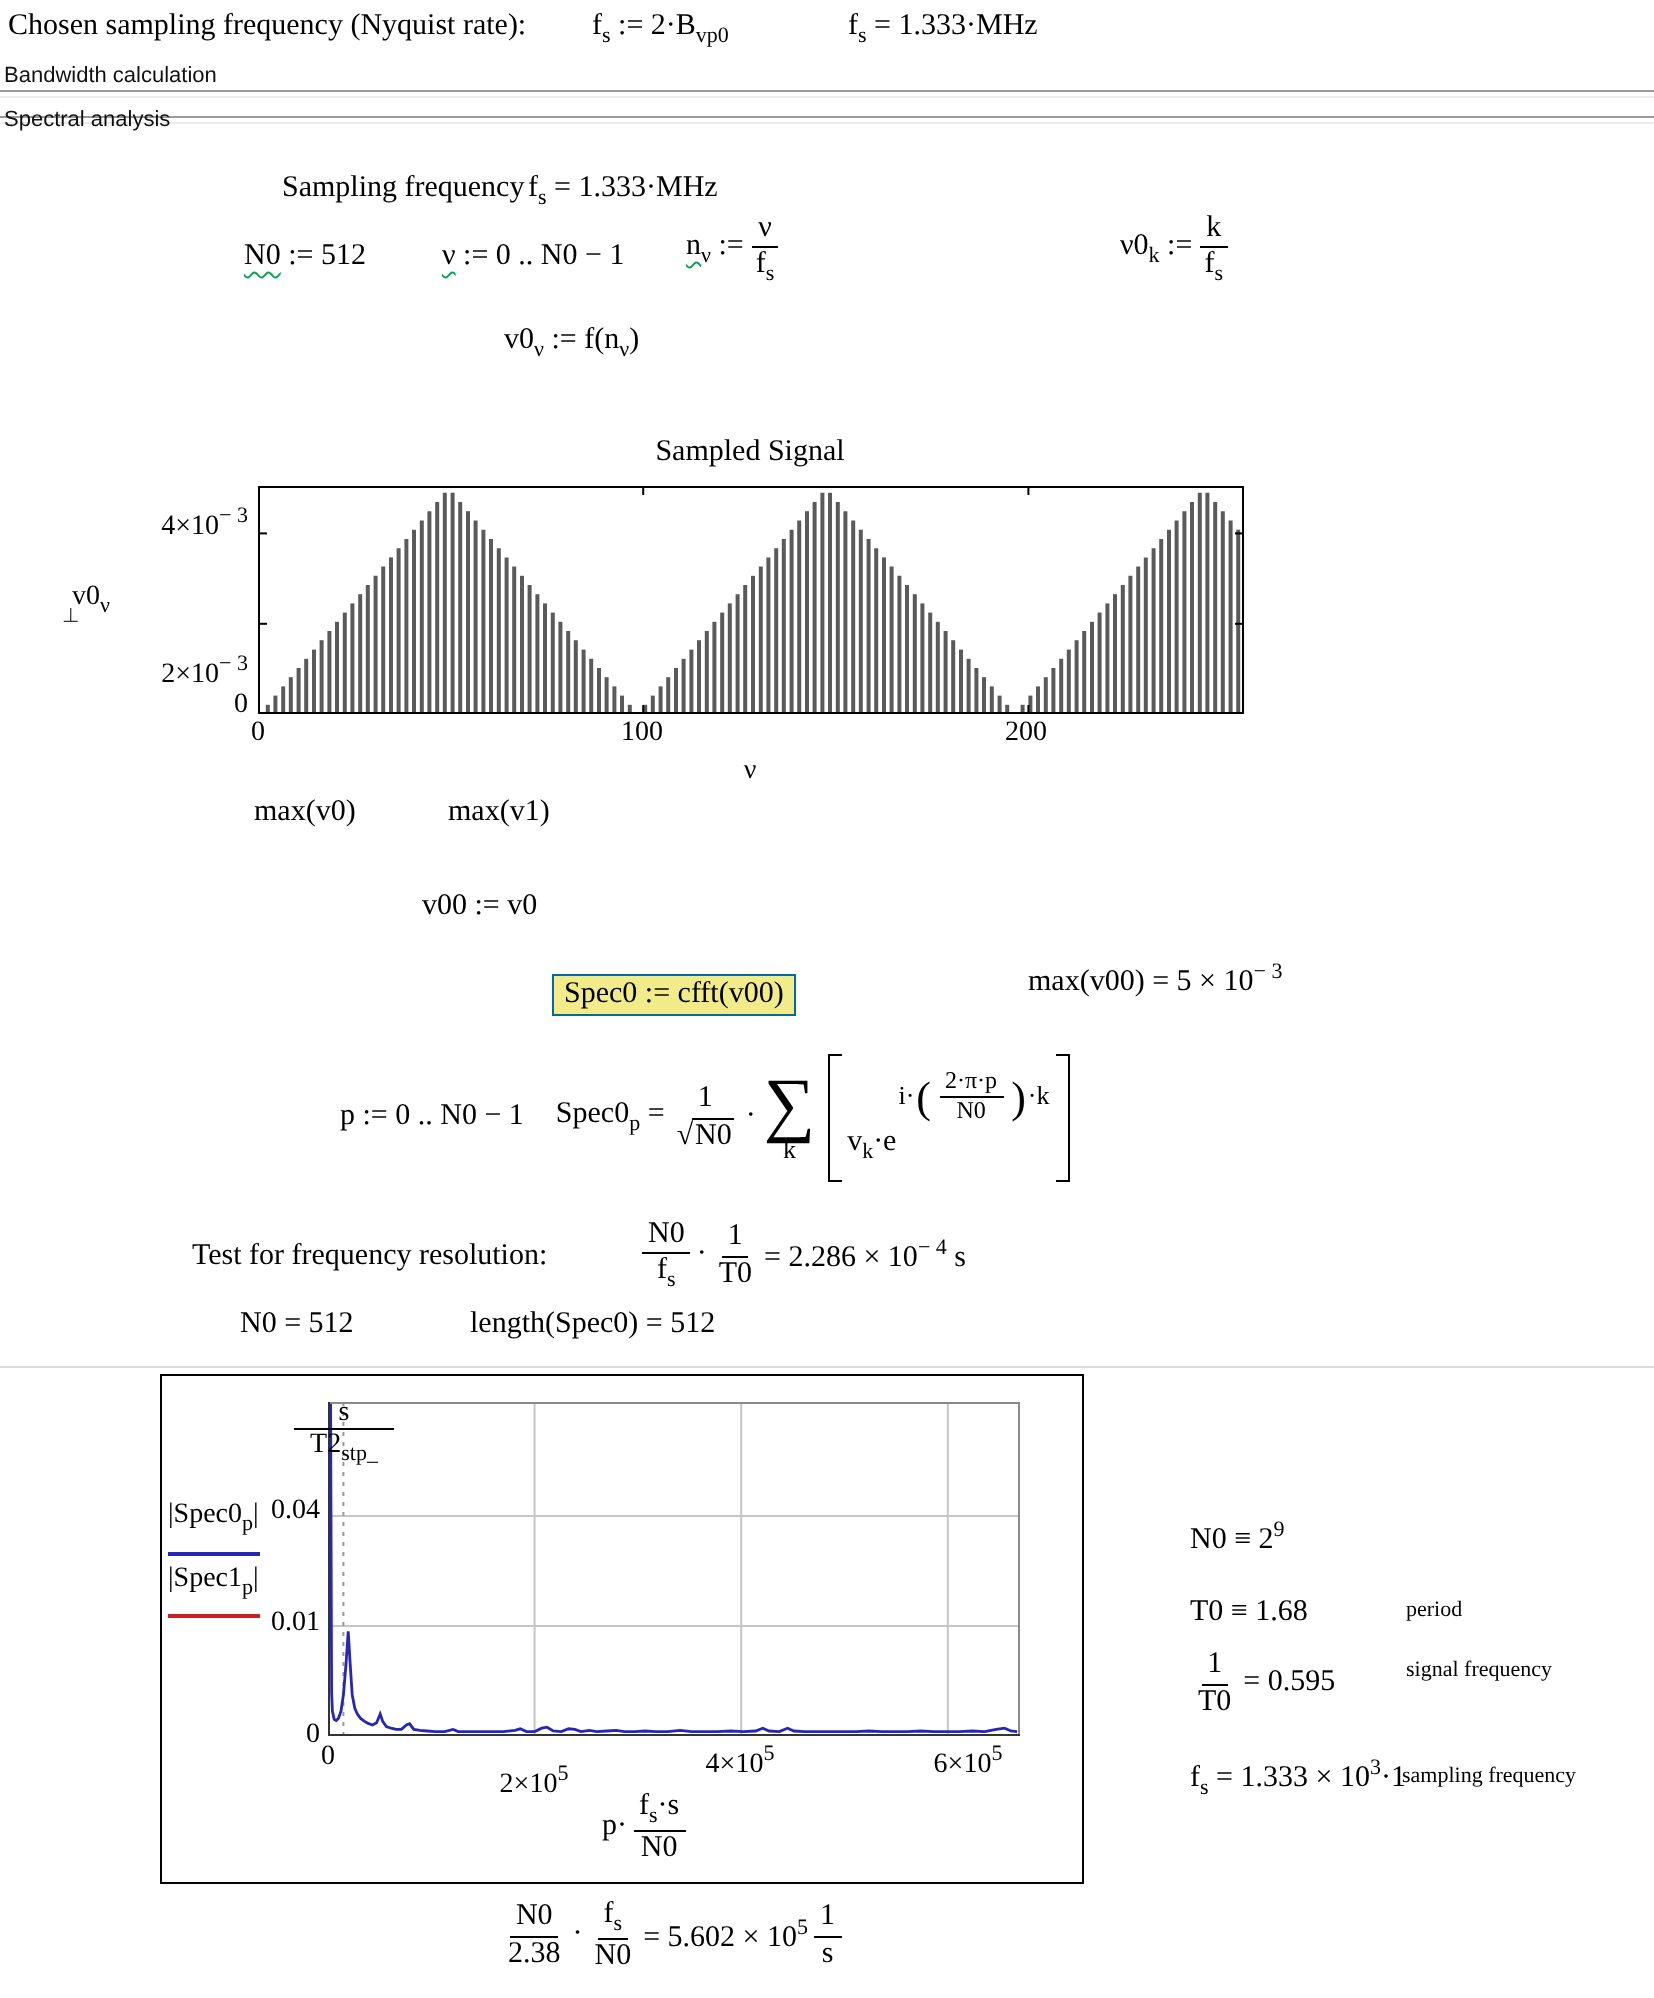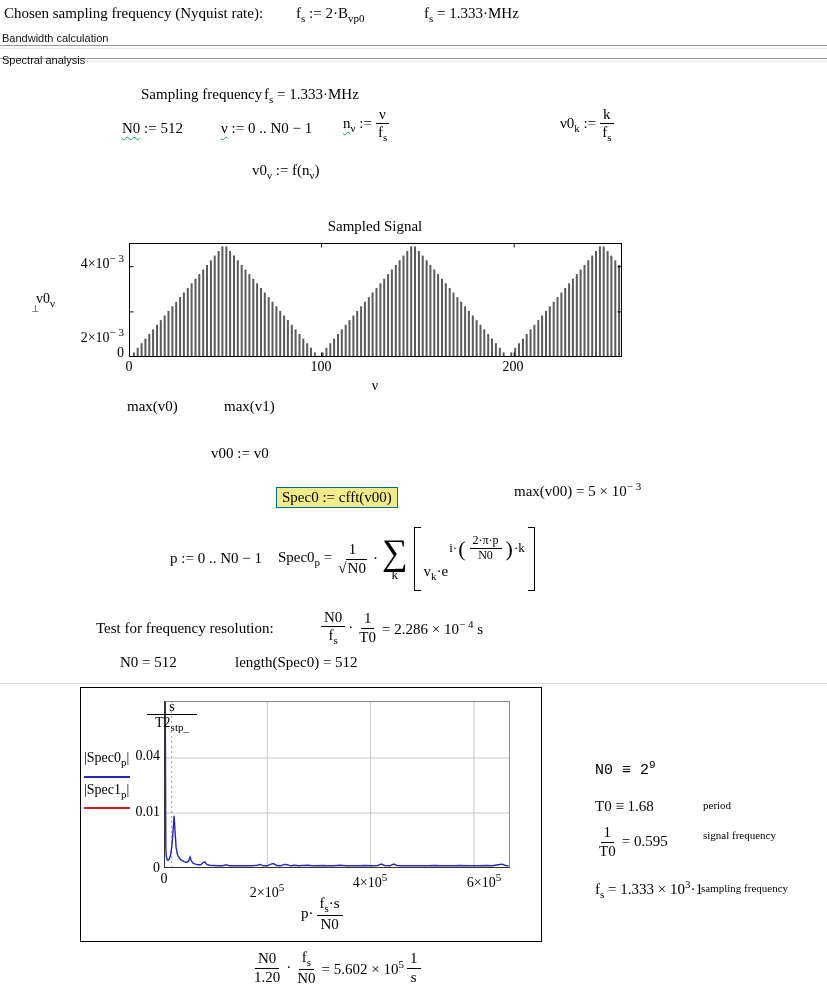--- a/index.html
+++ b/index.html
@@ -309,38 +309,38 @@
         <span class="num"><span>f</span><span class="sb">s</span><span>·s</span></span>
         <span class="den">N0</span>
       </span>
     </div>
   </div>
   <div class="markerfrac" style="left:147px;top:699px;width:50px;">
     <span class="num">s</span>
     <span class="den"><span>T2</span><span class="sb">stp_</span></span>
   </div>
 
-  <span class="t" style="left:595px;top:759px;font-family:Liberation Mono, monospace;"><span>N0 ≡ 2</span><span class="sp">9</span></span>
+  <span class="t" style="left:595px;top:759px;"><span>N0 ≡ 2</span><span class="sp">9</span></span>
   <span class="t" style="left:595px;top:798px;">T0 ≡ 1.68</span>
   <span class="note" style="left:703px;top:799px;">period</span>
   <div class="t row" style="left:593px;top:819px;height:46px;">
     <span class="frac">
       <span class="num">1</span>
       <span class="den">T0</span>
     </span>
     <span> = 0.595</span>
   </div>
   <span class="note" style="left:703px;top:829px;">signal frequency</span>
   <span class="t" style="left:595px;top:878px;"><span>f</span><span class="sb">s</span><span> = 1.333 × 10</span><span class="sp">3</span><span>·1</span></span>
   <span class="note" style="left:701px;top:882px;">sampling frequency</span>
 
   <div class="t row" style="left:248px;top:941px;height:54px;">
     <span class="frac">
       <span class="num">N0</span>
-      <span class="den">1.20</span>
+      <span class="den">2.38</span>
     </span>
     <span>·</span>
     <span class="frac">
       <span class="num"><span>f</span><span class="sb">s</span></span>
       <span class="den">N0</span>
     </span>
     <span><span> = 5.602 × 10</span><span class="sp">5</span></span>
     <span class="frac">
       <span class="num">1</span>
       <span class="den">s</span>

